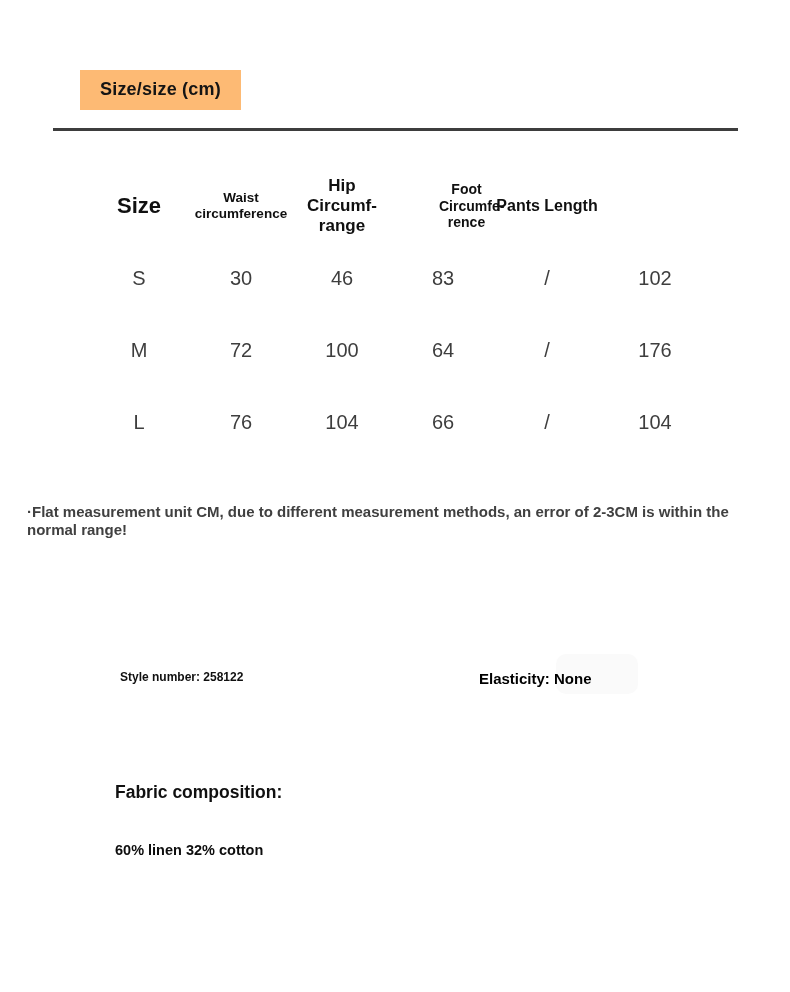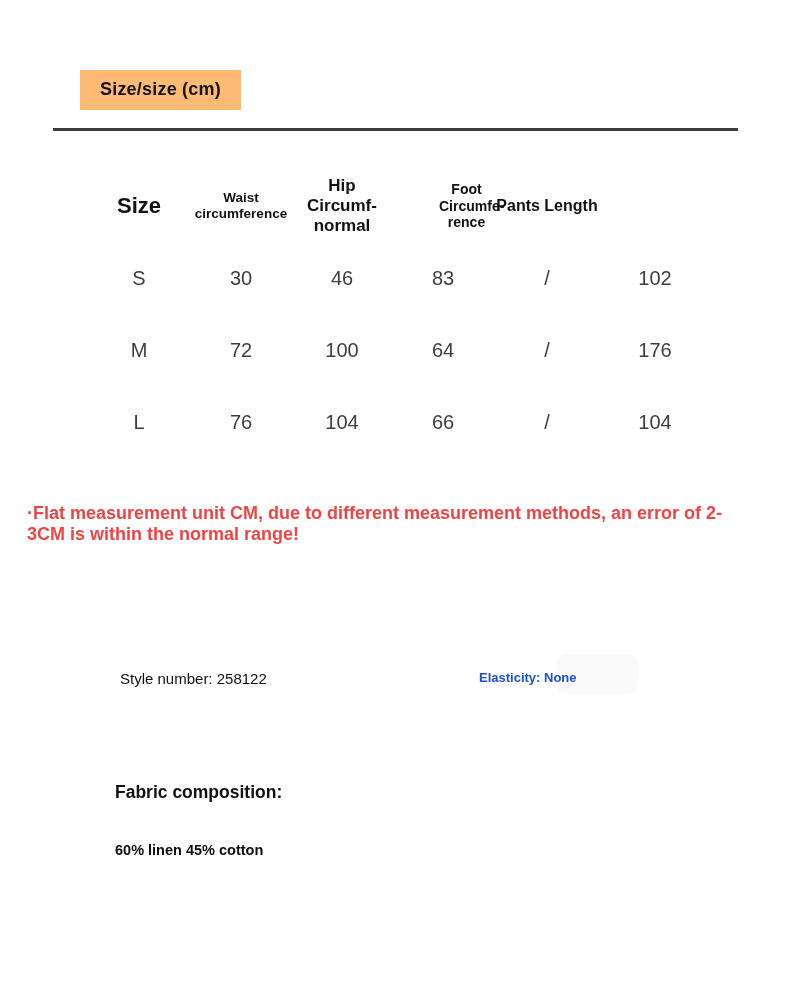--- a/index.html
+++ b/index.html
@@ -76,51 +76,51 @@
     font-weight: 400;
     color: #3e3e3e;
   }
 
   
   .note {
     position: absolute;
     left: 27px;
     top: 503px;
     width: 715px;
-    font-size: 18px;
+    font-size: 15px;
     font-weight: bold;
-    color: #ef4444;
+    color: #404040;
     line-height: 1.17;
   }
 
   
   .style-number {
     position: absolute;
     left: 120px;
     top: 670px;
-    font-size: 15px;
-    font-weight: normal;
+    font-size: 12px;
+    font-weight: bold;
     color: #101010;
   }
   .elasticity-blob {
     position: absolute;
     left: 556px;
     top: 654px;
     width: 82px;
     height: 40px;
     background: #fafafa;
     border-radius: 10px;
   }
   .elasticity {
     position: absolute;
     left: 479px;
     top: 670px;
-    font-size: 13px;
+    font-size: 15px;
     font-weight: bold;
-    color: #1d4ed8;
+    color: #000000;
   }
   .fabric-heading {
     position: absolute;
     left: 115px;
     top: 782px;
     font-size: 17.5px;
     font-weight: bold;
     color: #101010;
   }
   .fabric-value {
@@ -140,21 +140,21 @@
   <div class="title-badge">Size/size (cm)</div>
 
   <div class="divider"></div>
 
   <div class="size-table">
     <div class="tr">
       <div class="th">Size</div>
       <div class="th">Waist
 circumference</div>
       <div class="th">Hip Circumf-
-normal</div>
+range</div>
       <div class="th">Foot Circumfe-
 rence</div>
       <div class="th">Pants Length</div>
     </div>
 
     <div class="tr">
       <div class="td">S</div>
       <div class="td">30</div>
       <div class="td">46</div>
       <div class="td">83</div>
@@ -184,15 +184,15 @@
   <div class="note">·Flat measurement unit CM, due to different measurement methods, an error of 2-3CM is within the normal range!</div>
 
   <div class="elasticity-blob"></div>
 
   <div class="style-number">Style number: 258122</div>
 
   <div class="elasticity">Elasticity: None</div>
 
   <div class="fabric-heading">Fabric composition:</div>
 
-  <div class="fabric-value">60% linen 45% cotton</div>
+  <div class="fabric-value">60% linen 32% cotton</div>
 
 </div>
 
 </body></html>

